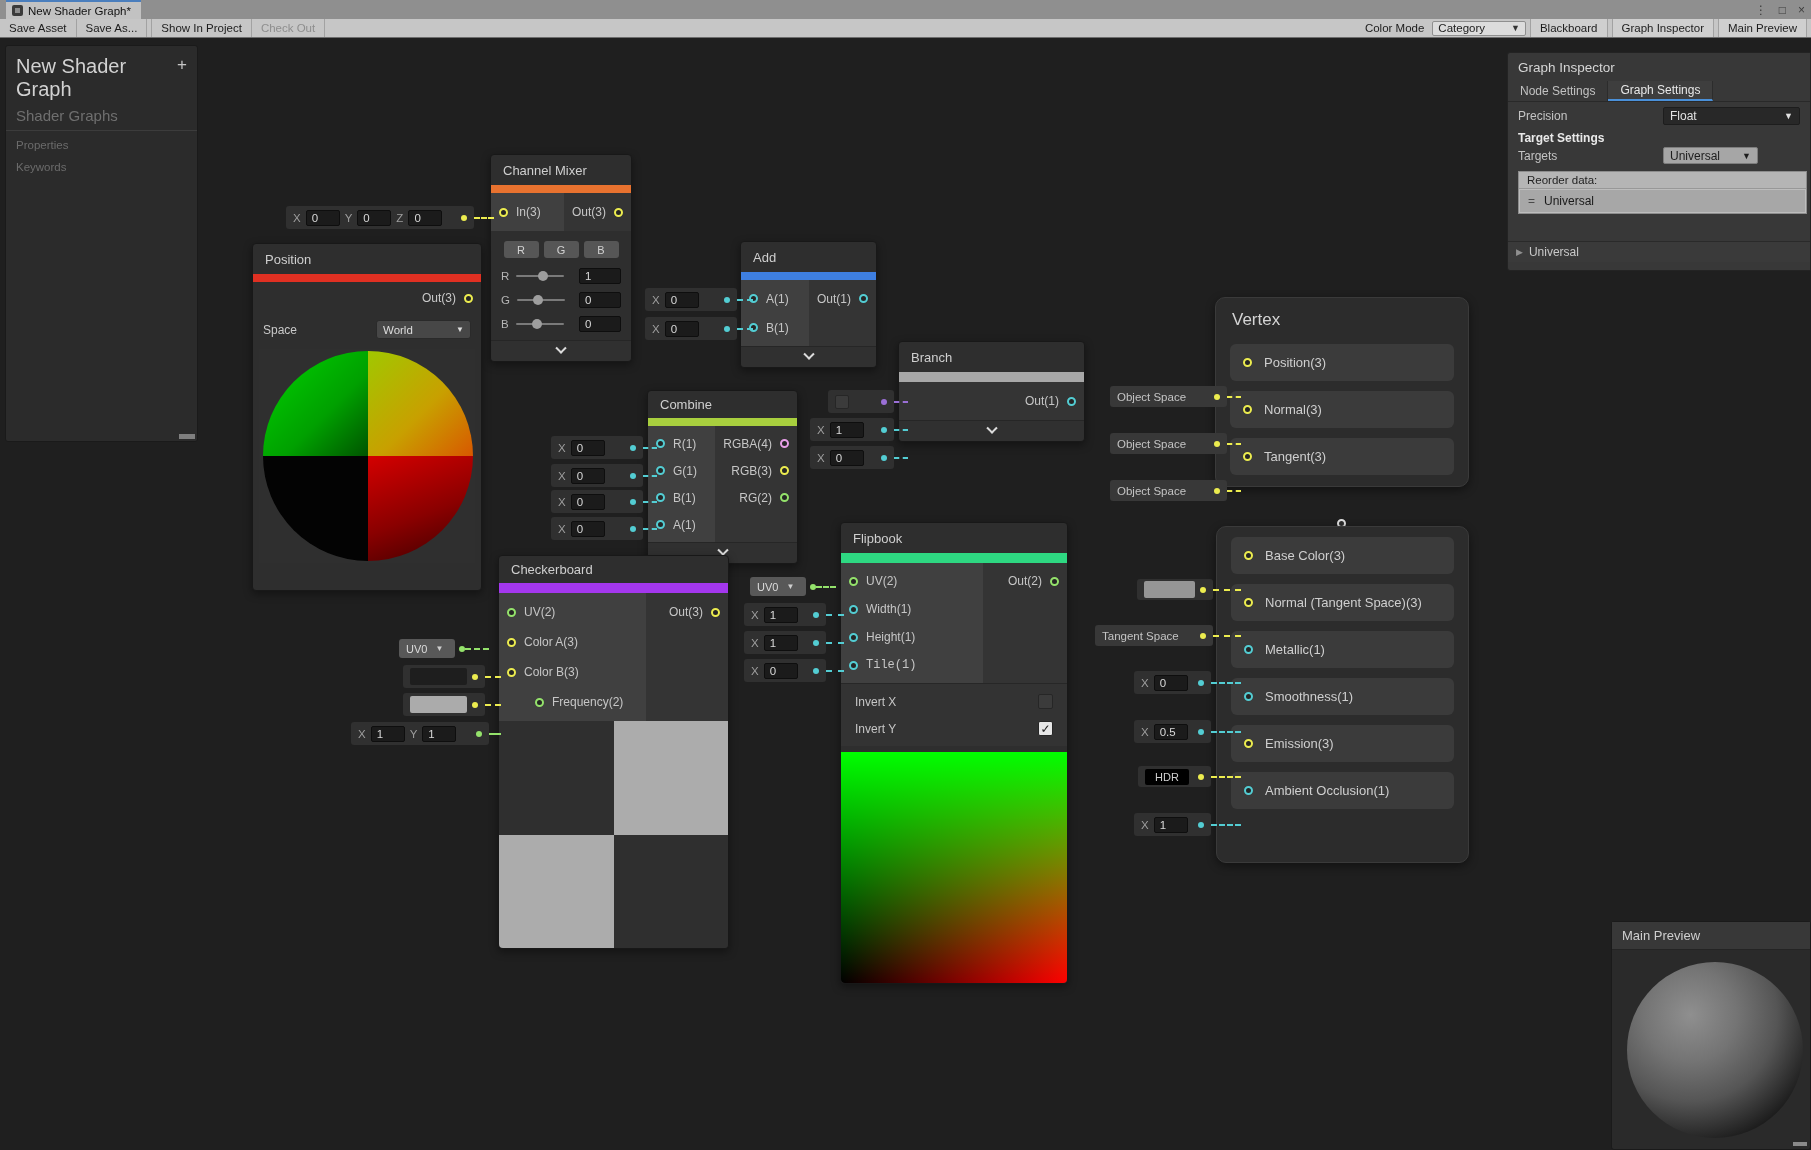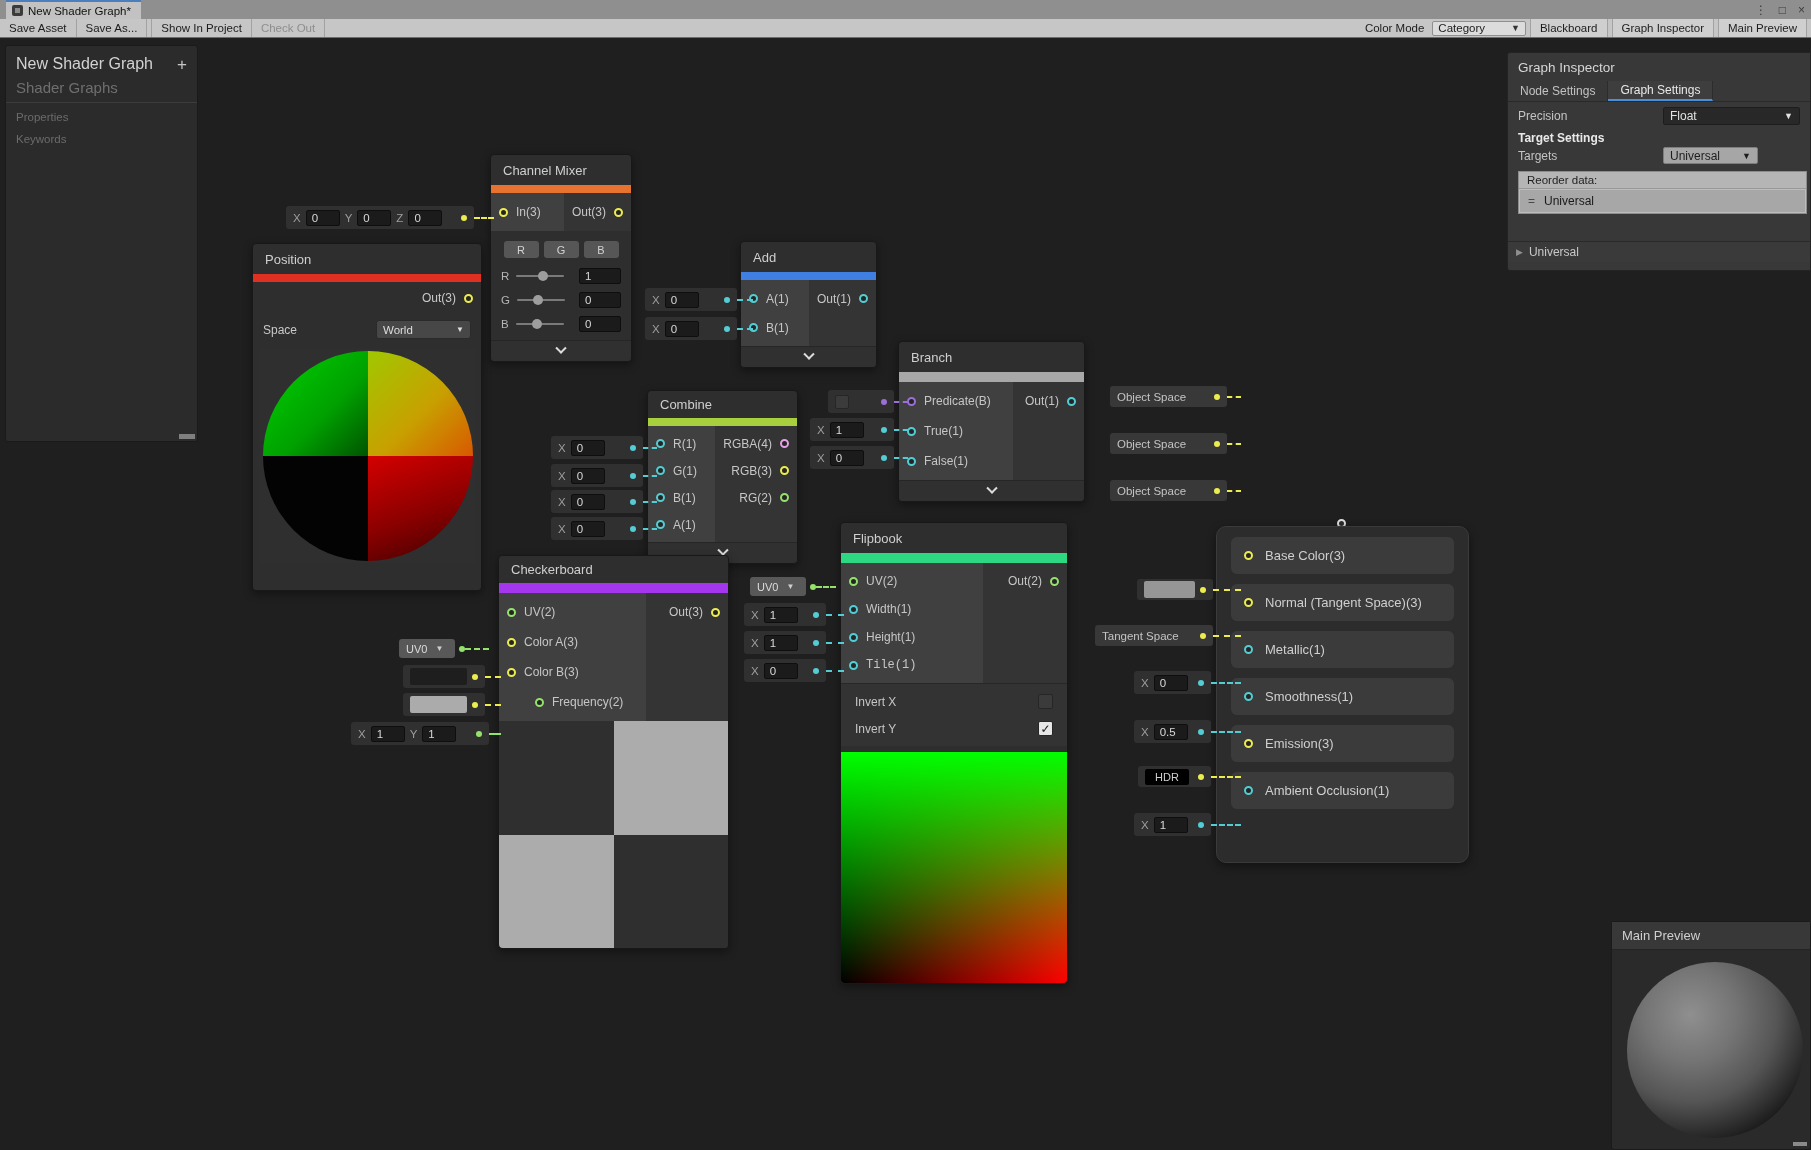--- a/index.html
+++ b/index.html
@@ -30,21 +30,21 @@
   .tb-panelbtn { background:#cfcfcf; border-left:1px solid #a2a2a2; border-right:1px solid #a2a2a2;
                  height:100%; display:flex; align-items:center; padding:0 9px; }
 
   
   .canvas { position:absolute; left:0; top:38px; width:1811px; height:1112px; background:#1f1f1f; }
 
   
   .blackboard { position:absolute; left:5px; top:7px; width:193px; height:397px; background:#2b2b2b;
                 border:1px solid #1a1a1a; border-radius:3px; }
   .bb-head { padding:9px 10px 6px 10px; border-bottom:1px solid #3c3c3c; position:relative; }
-  .bb-title { font-size:16px; color:#d2d2d2; }
+  .bb-title { font-size:20px; color:#d2d2d2; }
   .bb-sub { font-size:15px; color:#6f6f6f; margin-top:6px; }
   .bb-add { position:absolute; right:10px; top:14px; color:#c6c6c6; font-size:17px; line-height:10px; }
   .bb-row { padding:8px 10px 2px 10px; font-size:11.5px; color:#6b6b6b; }
   .bb-grip { position:absolute; right:2px; bottom:2px; width:16px; height:5px; background:#7f7f7f; }
 
   
   .ginsp { position:absolute; left:1507px; top:14px; width:304px; height:219px; background:#383838;
            border:1px solid #232323; border-radius:3px 0 0 3px; font-size:12px; color:#c9c9c9; }
   .gi-title { padding:7px 10px 6px 10px; font-size:13.5px; color:#d6d6d6; }
   .gi-tabs { display:flex; border-bottom:1px solid #292929; height:21px; }
@@ -437,34 +437,20 @@
       <span class="wval">0</span>
       <span class="wdot d-cyan"></span>
       </div>
     <span class="dash dh-cyan" style="width:14px;"></span>
   </div>
 
   <div class="node" style="left:898px; top:303px; width:187px;">
     <div class="nhead">Branch</div>
     <div class="accent" style="background:#a8a8a8; height:10px;"></div>
     <div class="ports">
-      <div class="pcol-in" style="flex:1.6;">
-        <div class="prow" style="height:30px;">
-            <span class="ring rg-purple"></span>
-            <span>Predicate(B)</span>
-          </div>
-        <div class="prow" style="height:30px;">
-            <span class="ring rg-cyan"></span>
-            <span>True(1)</span>
-          </div>
-        <div class="prow" style="height:30px;">
-            <span class="ring rg-cyan"></span>
-            <span>False(1)</span>
-          </div>
-      </div>
       <div class="pcol-out">
         <div class="prow out" style="height:30px;">
             <span>Out(1)</span>
             <span class="ring rg-cyan"></span>
           </div>
       </div>
     </div>
     <div class="chevrow">
         <span class="chev-icon"></span>
       </div>
@@ -634,20 +620,35 @@
     <div class="widget">
       <span>X</span>
       <span class="wval">1</span>
       <span>Y</span>
       <span class="wval">1</span>
       <span class="wdot d-green"></span>
       </div>
     <span class="dash dh-green" style="width:12px;"></span>
   </div>
 
+  <div class="context" style="left:1215px; top:259px; width:254px; height:190px;">
+    <div class="ctx-title">Vertex</div>
+    <div class="block">
+      <span class="ring rg-yellow"></span>
+      <span>Position(3)</span>
+    </div>
+    <div class="block">
+      <span class="ring rg-yellow"></span>
+      <span>Normal(3)</span>
+    </div>
+    <div class="block">
+      <span class="ring rg-yellow"></span>
+      <span>Tangent(3)</span>
+    </div>
+  </div>
 
   <div class="wgroup" style="left:1110px; top:348px; width:131px; height:21px;">
     <div class="widget" style="background:#383838; color:#c4c4c4;">
         <span>Object Space</span>
       <span class="wdot d-yellow"></span>
       </div>
     <span class="dash dh-yellow" style="width:14px;"></span>
   </div>
   <div class="wgroup" style="left:1110px; top:395px; width:131px; height:21px;">
     <div class="widget" style="background:#383838; color:#c4c4c4;">

